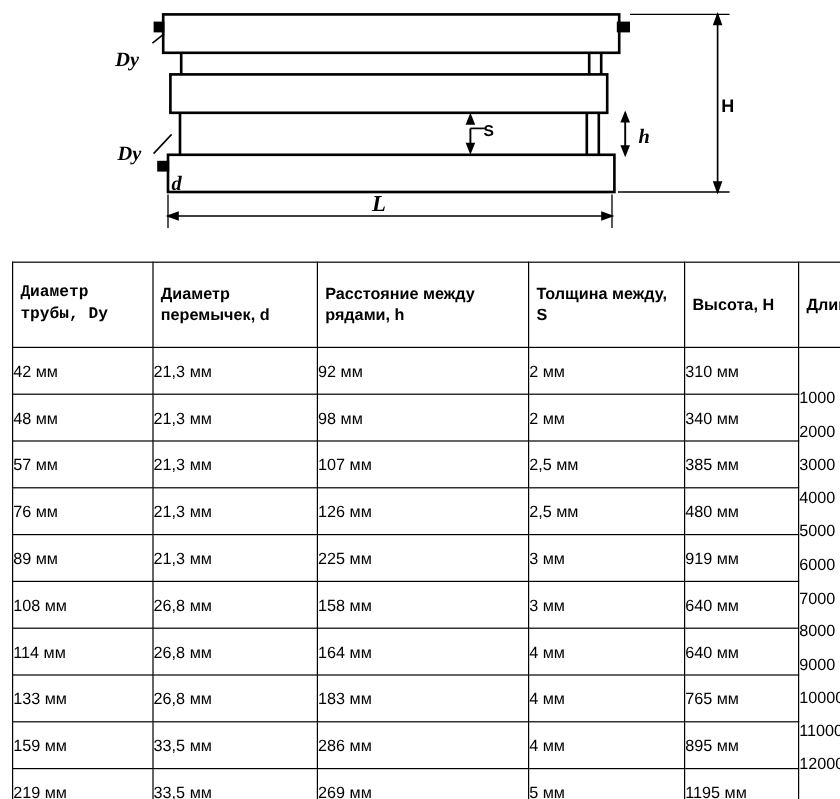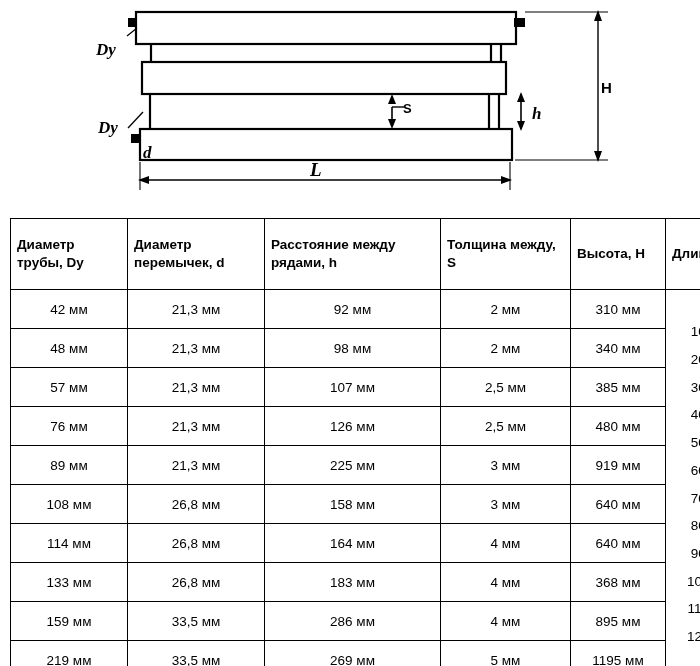--- a/index.html
+++ b/index.html
@@ -48,38 +48,37 @@
     top: 218px;
     width: 680px;
   }
   table.spec {
     border-collapse: collapse;
     width: 680px;
     table-layout: fixed;
   }
   table.spec th, table.spec td {
     border: 1px solid #000000;
-    text-align: center;
     vertical-align: middle;
     padding: 0;
   }
   table.spec th {
     font-size: 13.5px;
     font-weight: bold;
     line-height: 1.35;
     height: 62px;
     padding: 4px 6px;
     text-align: left;
   }
   table.spec td {
     font-size: 13.5px;
     height: 38px;
     font-weight: normal;
   }
-  th.c0 { width: 104px; }
+  th.c0 { width: 104px; font-family: Liberation Mono, monospace; }
   th.c1 { width: 124px; margin-left: 24px; }
   th.c2 { width: 163px; }
   th.c3 { width: 117px; }
   th.c4 { width: 82px; }
   th.c5 { width: 90px; }
 
   td.len-cell {
     font-size: 13.5px;
     line-height: 2.05;
     vertical-align: middle;
@@ -235,21 +234,21 @@
           <td>26,8 мм</td>
           <td>164 мм</td>
           <td>4 мм</td>
           <td>640 мм</td>
         </tr>
         <tr>
           <td>133 мм</td>
           <td>26,8 мм</td>
           <td>183 мм</td>
           <td>4 мм</td>
-          <td>368 мм</td>
+          <td>765 мм</td>
         </tr>
         <tr>
           <td>159 мм</td>
           <td>33,5 мм</td>
           <td>286 мм</td>
           <td>4 мм</td>
           <td>895 мм</td>
         </tr>
         <tr>
           <td>219 мм</td>

